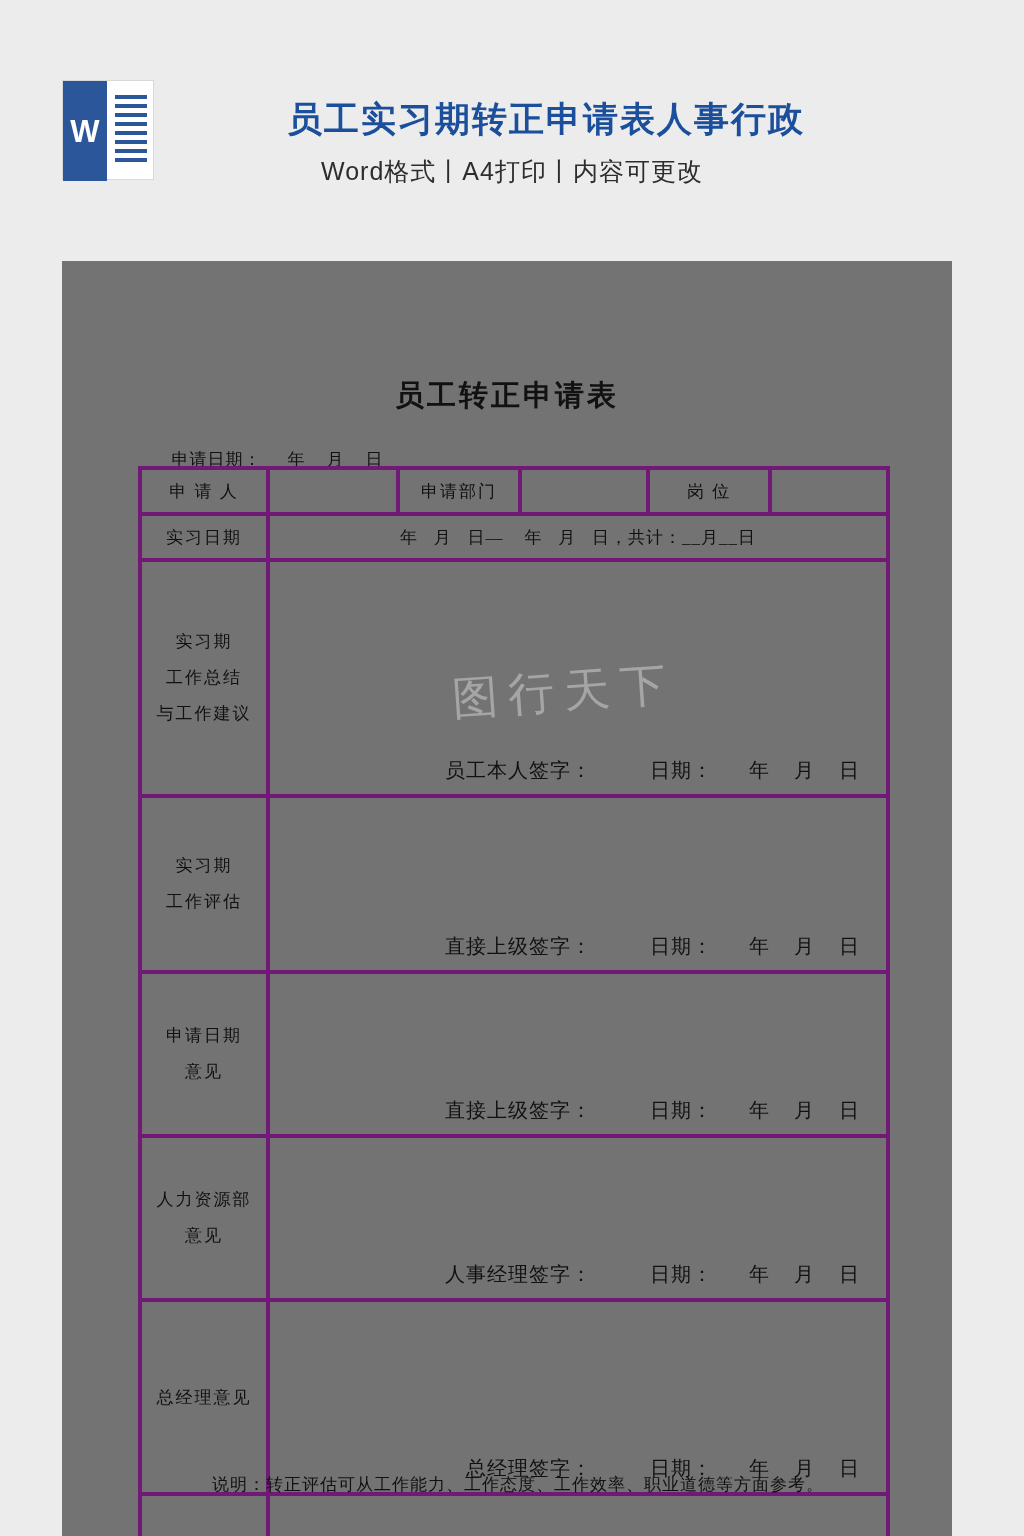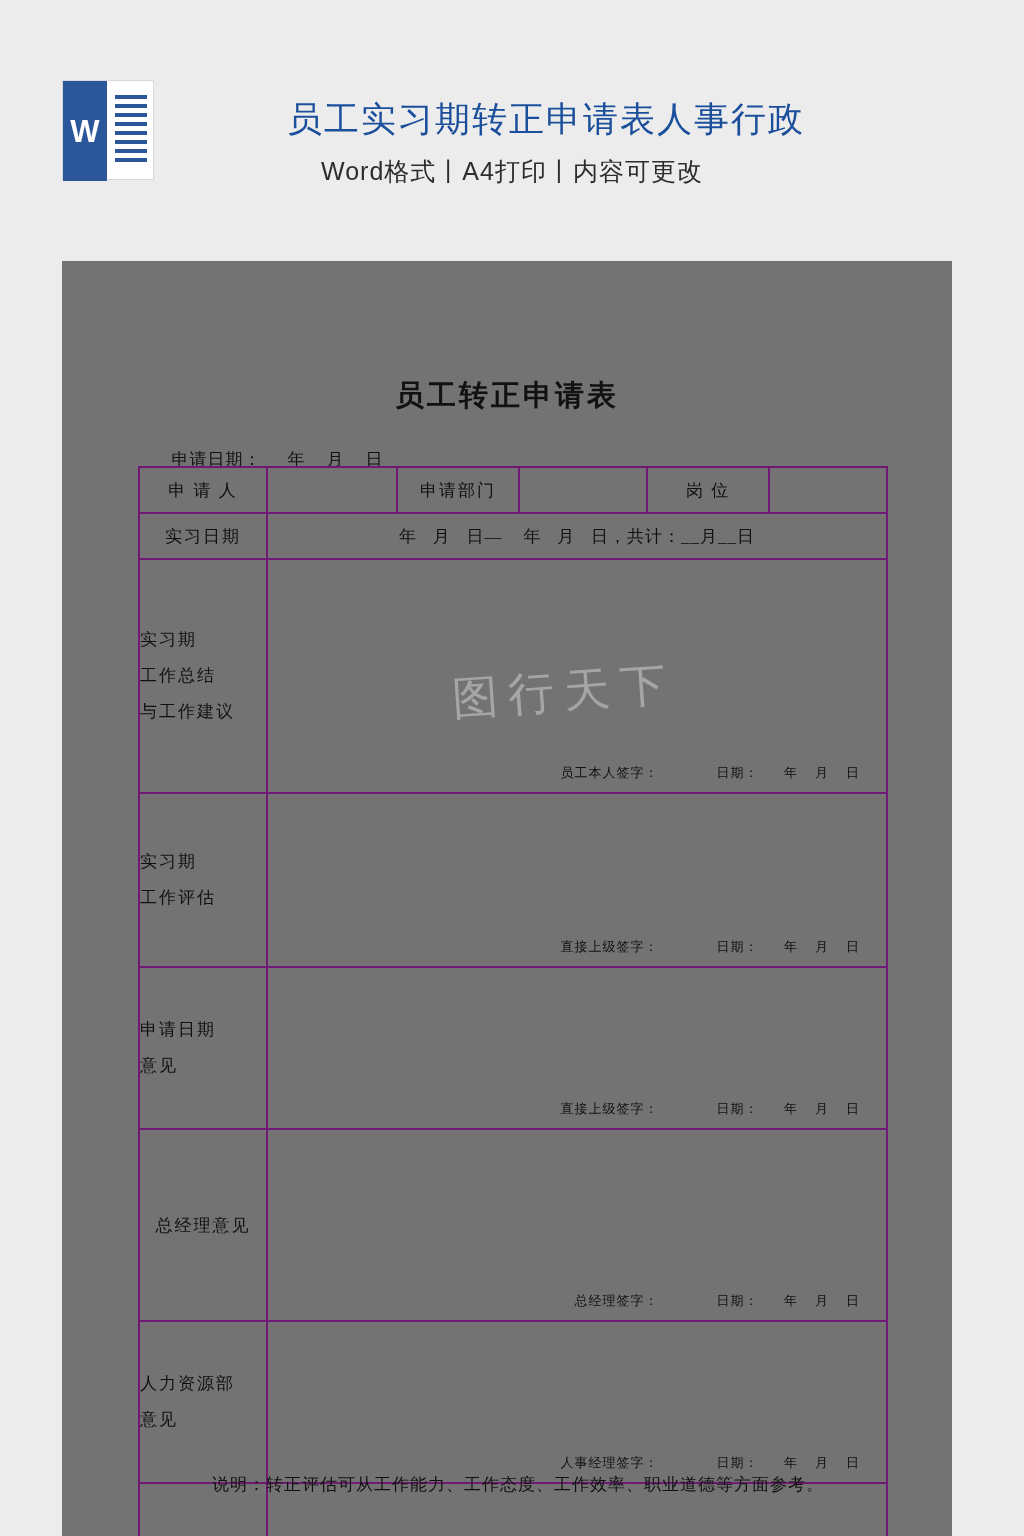--- a/index.html
+++ b/index.html
@@ -63,21 +63,21 @@
     margin-bottom: 5px;
     background: #2b579a;
   }
   .title-main {
     position: absolute;
     left: 0; right: 0;
     top: 96px;
     text-align: center;
     color: #1b4f9c;
     font-family: "Liberation Sans", sans-serif;
-    font-weight: normal;
+    font-weight: bold;
     font-size: 35px;
     letter-spacing: 2px;
     padding-left: 68px;
   }
   .title-sub {
     position: absolute;
     left: 0; right: 0;
     top: 155px;
     text-align: center;
     color: #2d2d2d;
@@ -121,52 +121,52 @@
   table.form {
     position: absolute;
     left: 76px;
     top: 205px;
     width: 748px;
     border-collapse: collapse;
     table-layout: fixed;
     color: #111;
   }
   table.form td {
-    border: 2px solid #701a75;
+    border: 4px solid #701a75;
     font-size: 17px;
     padding: 0;
     vertical-align: middle;
   }
   .lbl {
     text-align: center;
     letter-spacing: 2px;
     padding: 6px 2px;
   }
   .lbl-multi {
-    text-align: left;
+    text-align: center;
     line-height: 2.1;
     letter-spacing: 2px;
   }
   .blank {
     background: transparent;
   }
   .row-h1 { height: 46px; }
   .row-internhdr { height: 46px; }
 
   .cellbox {
     position: relative;
     height: 100%;
     box-sizing: border-box;
   }
   .sign-line {
     position: absolute;
     left: 0;
     right: 8px;
     bottom: 10px;
-    font-size: 13px;
+    font-size: 20px;
     letter-spacing: 1px;
     white-space: pre;
     text-align: right;
   }
   .sign-line .sg { margin-right: 58px; }
   .sign-line .dt { margin-right: 18px; }
 
   .intern-dates {
     text-align: center;
     letter-spacing: 1px;
@@ -302,36 +302,36 @@
             <div>意见</div>
           </td>
           <td class="dept-cell" colspan="5">
             <div class="cellbox" style="height:160px">
               <div class="sign-line"><span class="sg">直接上级签字：</span><span class="dt">日期：      年    月    日</span></div>
             </div>
           </td>
         </tr>
 
         <tr>
+          <td class="lbl-multi hr-cell">
+            <div>人力资源部</div>
+            <div>意见</div>
+          </td>
+          <td class="hr-cell" colspan="5">
+            <div class="cellbox" style="height:160px">
+              <div class="sign-line"><span class="sg">人事经理签字：</span><span class="dt">日期：      年    月    日</span></div>
+            </div>
+          </td>
+        </tr>
+
+        <tr>
           <td class="lbl gm-cell">总经理意见</td>
           <td class="gm-cell" colspan="5">
             <div class="cellbox" style="height:190px">
               <div class="sign-line"><span class="sg">总经理签字：</span><span class="dt">日期：      年    月    日</span></div>
-            </div>
-          </td>
-        </tr>
-
-        <tr>
-          <td class="lbl-multi hr-cell">
-            <div>人力资源部</div>
-            <div>意见</div>
-          </td>
-          <td class="hr-cell" colspan="5">
-            <div class="cellbox" style="height:160px">
-              <div class="sign-line"><span class="sg">人事经理签字：</span><span class="dt">日期：      年    月    日</span></div>
             </div>
           </td>
         </tr>
 
         <tr>
           <td class="lbl final-cell">综合意见</td>
           <td class="final-cell" colspan="5">
             <div class="opts">
               
               

